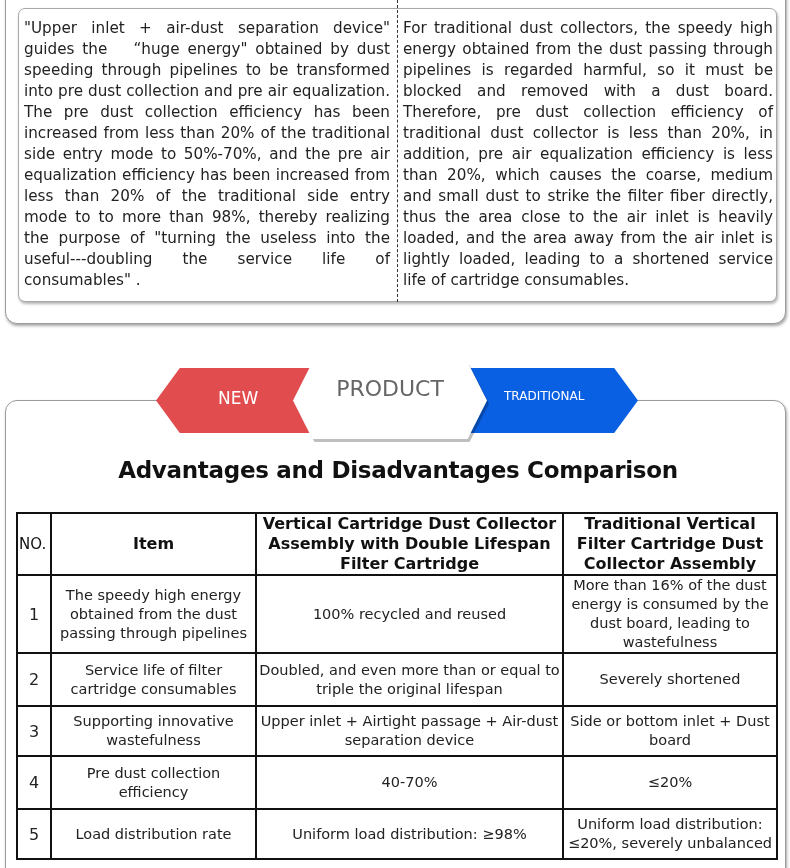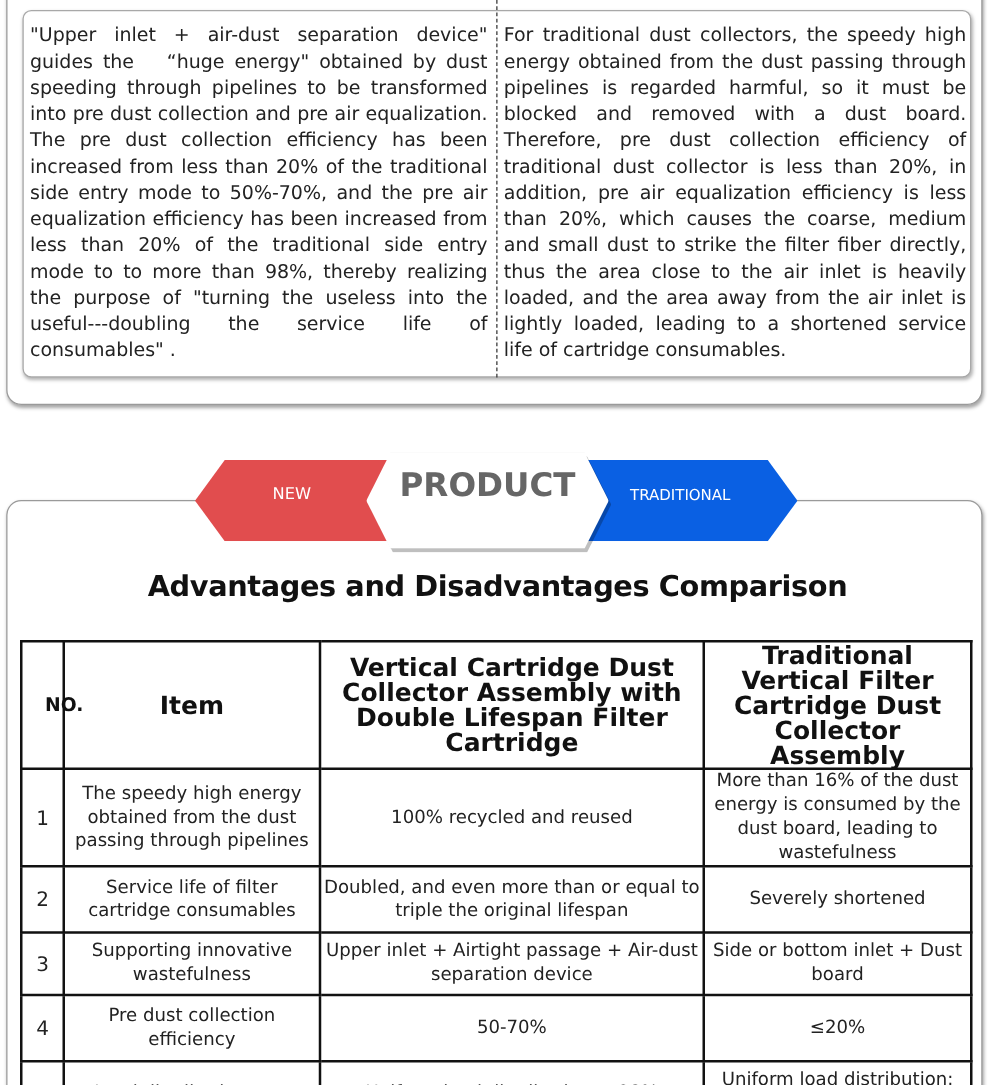--- a/index.html
+++ b/index.html
@@ -39,21 +39,21 @@
       background: #fff;
     }
     .banner { position: absolute; left: 150px; top: 360px; width: 490px; height: 82px; }
     .tag-new {
       position: absolute; left: 6px; top: 8px; width: 170px; height: 65px;
       background: #e14d4e;
       clip-path: polygon(14% 0, 100% 0, 100% 100%, 14% 100%, 0 50%);
       border-radius: 6px;
     }
     .tag-new-label {
-      position: absolute; left: 68px; top: 28px; color: #fff; font-size: 13px;
+      position: absolute; left: 68px; top: 28px; color: #fff; font-size: 17px;
     }
     .tag-trad {
       position: absolute; left: 318px; top: 8px; width: 170px; height: 65px;
       background: #0a60e3;
       clip-path: polygon(0 0, 86% 0, 100% 50%, 86% 100%, 0 100%);
     }
     .tag-trad-label {
       position: absolute; left: 354px; top: 29px; color: #fff; font-size: 12px;
     }
     .tag-center {
@@ -62,40 +62,40 @@
       clip-path: polygon(10% 0, 90% 0, 100% 50%, 90% 100%, 10% 100%, 0 50%);
       filter: drop-shadow(0 1px 2px rgba(0,0,0,0.4));
     }
     .tag-center-shadow {
       position: absolute; left: 145px; top: 5px; width: 194px; height: 77px;
       background: rgba(0,0,0,0.25);
       clip-path: polygon(10% 0, 90% 0, 100% 50%, 90% 100%, 10% 100%, 0 50%);
     }
     .tag-center-label {
       position: absolute; left: 143px; top: 16px; width: 194px; text-align: center;
-      color: #666; font-weight: bold; font-size: 26px; line-height: 26px;
+      color: #666; font-weight: normal; font-size: 22px; line-height: 26px;
     }
 
     .section-title {
       position: absolute; left: 0; top: 457px; width: 796px; text-align: center;
       font-size: 23px; font-weight: bold; color: #111; letter-spacing: -0.3px;
     }
 
     
     table.cmp {
       position: absolute; left: 16px; top: 512px; width: 760px;
       border-collapse: collapse; table-layout: fixed;
       font-size: 14.5px; color: #222;
     }
     table.cmp td, table.cmp th {
       border: 2px solid #111; text-align: center; vertical-align: middle;
       line-height: 19px; padding: 0 2px;
     }
-    table.cmp th { font-weight: bold; font-size: 20px; color: #111; line-height: 20px; }
-    table.cmp th.no-col { font-weight: bold; font-size: 15px; text-align: left; padding-left: 18px; border-radius: 10px; }
+    table.cmp th { font-weight: bold; font-size: 16px; color: #111; line-height: 20px; }
+    table.cmp th.no-col { font-weight: normal; font-size: 15px; text-align: left; padding-left: 1px; border-radius: 10px; }
     col.c0 { width: 34px; }
     col.c1 { width: 205px; }
     col.c2 { width: 307px; }
     col.c3 { width: 214px; }
     tr.h0 { height: 61px; }
     tr.h1 { height: 74px; }
     tr.h2 { height: 53px; }
     tr.h3 { height: 50px; }
     tr.h4 { height: 53px; }
     tr.h5 { height: 50px; }
@@ -155,21 +155,21 @@
   </tr>
   <tr class="h3">
     <td class="num">3</td>
     <td>Supporting innovative wastefulness</td>
     <td>Upper inlet + Airtight passage + Air-dust separation device</td>
     <td>Side or bottom inlet + Dust board</td>
   </tr>
   <tr class="h4">
     <td class="num">4</td>
     <td>Pre dust collection efficiency</td>
-    <td>50-70%</td>
+    <td>40-70%</td>
     <td>≤20%</td>
   </tr>
   <tr class="h5">
     <td class="num">5</td>
     <td>Load distribution rate</td>
     <td>Uniform load distribution: ≥98%</td>
     <td>Uniform load distribution: ≤20%, severely unbalanced</td>
   </tr>
 </tbody>
   </table>

